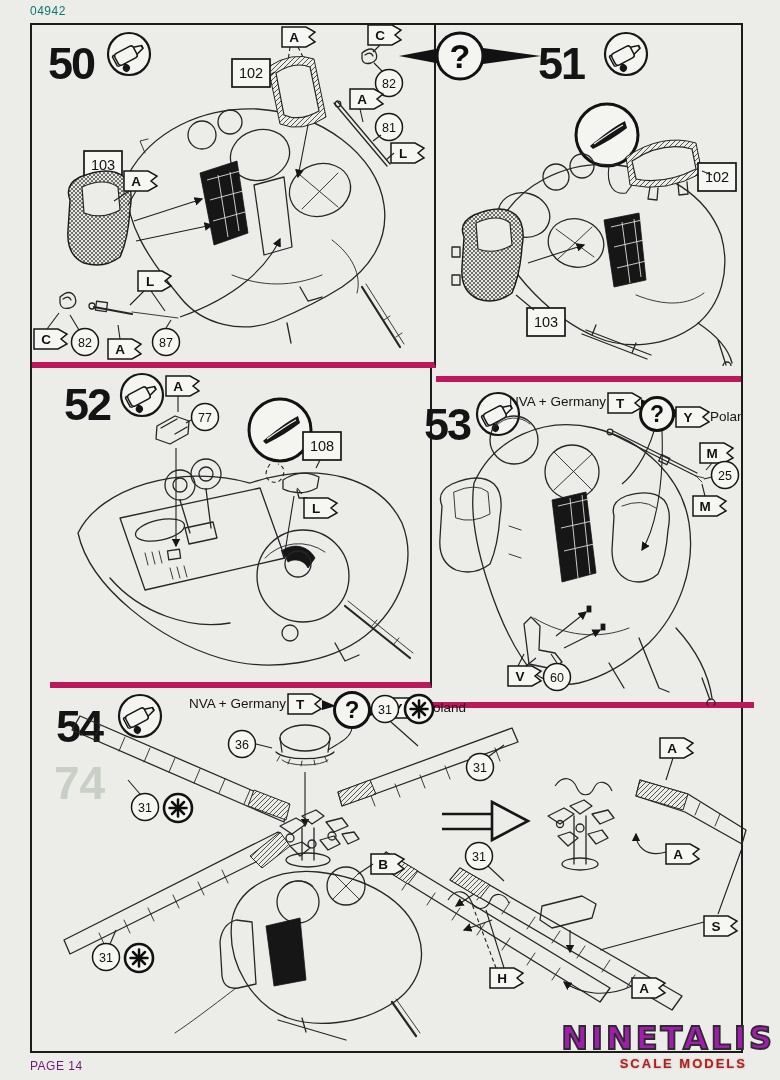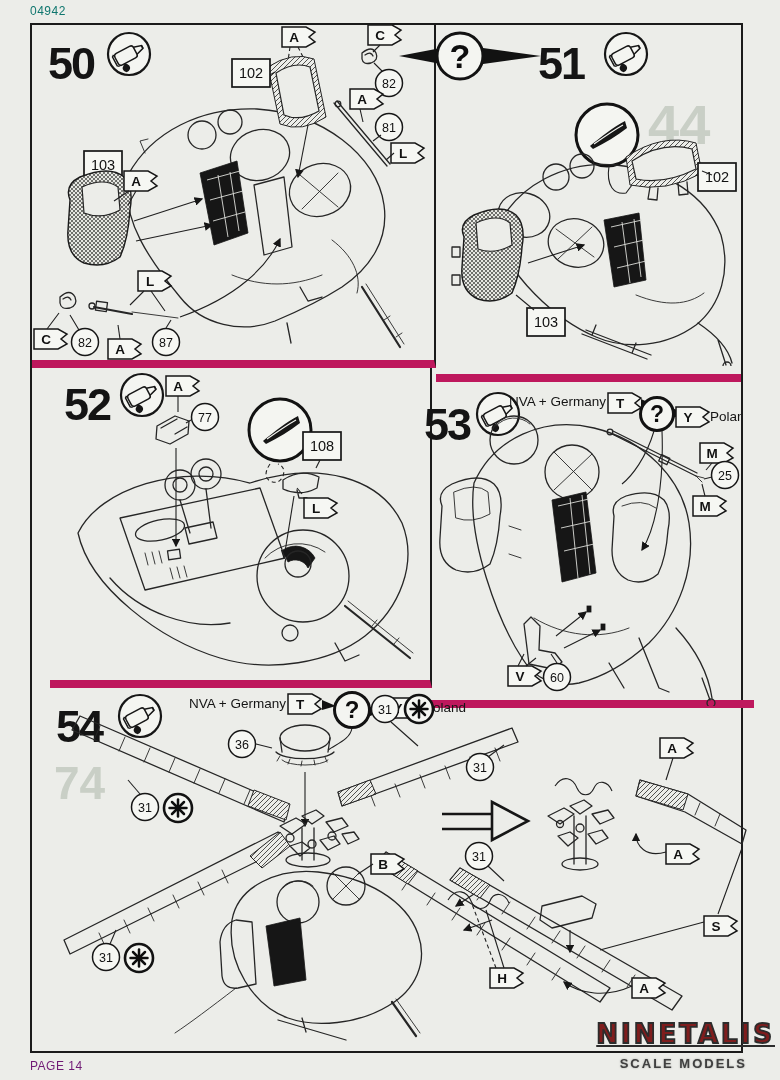--- a/index.html
+++ b/index.html
@@ -3,21 +3,21 @@
 <meta charset="utf-8">
 <style>
   html,body{margin:0;padding:0;background:#d9dbd6;font-family:"Liberation Sans",sans-serif;}
   .page{position:relative;width:780px;height:1080px;background:#ecedе9;background:#ecede9;overflow:hidden;}
   .kitnum{position:absolute;left:30px;top:4px;font-size:12px;color:#0f766e;letter-spacing:.5px;}
   .pagelabel{position:absolute;left:30px;top:1059px;font-size:12px;color:#701a75;letter-spacing:.5px;}
   .frame{position:absolute;left:30px;top:23px;width:713px;height:1030px;border:2px solid #1b1b1b;box-sizing:border-box;}
   .panel{position:absolute;box-sizing:border-box;}
   .panel svg{position:absolute;left:0;top:0;}
   .br{border-right:2px solid #1b1b1b;}
-  .bb{border-bottom:8px solid #be185d;}
+  .bb{border-bottom:6px solid #be185d;}
   .ghost{position:absolute;font-weight:700;color:#c9cfc6;z-index:0;}
   .qbetween{position:absolute;left:393px;top:28px;width:154px;height:56px;z-index:6;}
   
   text{font-family:"Liberation Sans",sans-serif;}
   .step{font-size:45px;font-weight:800;fill:#141414;letter-spacing:-2px;}
   .art{fill:none;stroke:#262626;stroke-width:1.3;stroke-linejoin:round;stroke-linecap:round;}
   .thin{stroke-width:.9;}
   .thick{stroke-width:2.2;}
   .dark{fill:#161616;stroke:#161616;stroke-width:.8;}
   .meshf{fill:url(#mesh);stroke:#1b1b1b;stroke-width:1.4;}
@@ -29,23 +29,23 @@
   .flag text{font-size:13.5px;font-weight:700;fill:#111;text-anchor:middle;}
   .pc circle{fill:#f6f7f3;stroke:#161616;stroke-width:1.5;}
   .pc text{font-size:12.5px;fill:#111;text-anchor:middle;}
   .ps rect{fill:#f6f7f3;stroke:#161616;stroke-width:1.7;}
   .ps text{font-size:14.5px;fill:#111;text-anchor:middle;}
   .qc circle{fill:#f4f5f1;stroke:#121212;stroke-width:3;}
   .qc text{font-weight:800;text-anchor:middle;fill:#0e0e0e;}
   .vtxt{font-size:13.5px;fill:#151515;}
   .spike{fill:#121212;}
   .wm{position:absolute;right:5px;top:1019px;z-index:8;font-family:"DejaVu Sans",sans-serif;
-      font-weight:800;font-size:26px;letter-spacing:3px;color:#7f1d1d;text-decoration:underline;-webkit-text-stroke:1.8px #2c2c2c;}
+      font-weight:800;font-size:32px;letter-spacing:3px;color:#a21caf;-webkit-text-stroke:1.8px #2c2c2c;}
   .wms{position:absolute;right:33px;top:1056px;z-index:8;font-weight:700;font-size:13px;letter-spacing:2px;
-      color:#404040;text-shadow:0 0 2px rgba(110,115,108,.6);}
+      color:#b91c1c;text-shadow:0 0 2px rgba(110,115,108,.6);}
 </style>
 </head>
 <body>
 
 <div class="page">
 
   <svg width="0" height="0" style="position:absolute" aria-hidden="true">
     <defs>
       <pattern id="mesh" width="4" height="4" patternUnits="userSpaceOnUse">
         <rect width="4" height="4" fill="#e6e7e2"></rect>
@@ -78,21 +78,20 @@
         <g stroke="#0e0e0e" stroke-width="2.5" stroke-linecap="round">
           <line y1="-8.5" y2="8.5"></line>
             <line x1="-8.5" x2="8.5"></line>
           <line x1="-6" y1="-6" x2="6" y2="6"></line>
             <line x1="-6" y1="6" x2="6" y2="-6"></line>
         </g>
       </g>
     </defs>
   </svg>
 
-  <div class="ghost" style="left:648px;top:92px;font-size:56px;">44</div>
   <div class="ghost" style="left:54px;top:756px;font-size:46px;">74</div>
 
   <div class="kitnum">04942</div>
 
   <div class="frame">
 
     <div class="panel br bb" style="left:0;top:0;width:404px;height:343px;">
       <svg width="402" height="341" viewBox="0 0 402 341">
         <text class="step" x="16" y="54">50</text>
         <use href="#glue" transform="translate(97,29)"></use>

